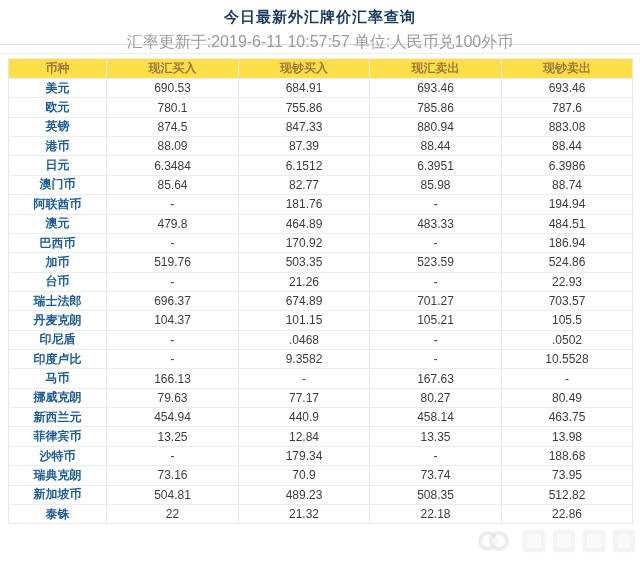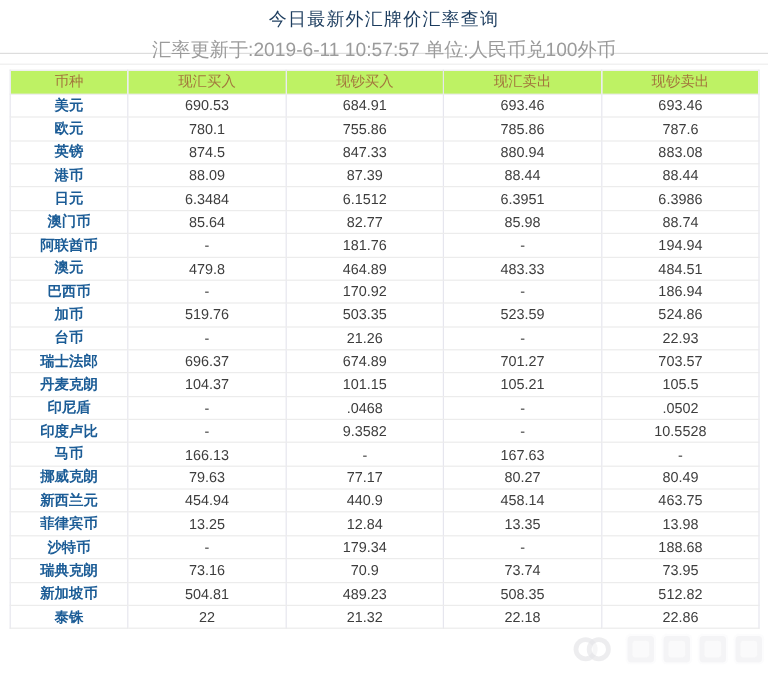--- a/index.html
+++ b/index.html
@@ -6,21 +6,21 @@
   html, body {
     width: 640px; height: 562px;
     background: #ffffff;
     font-family: "Liberation Sans", "DejaVu Sans", sans-serif;
     overflow: hidden;
     position: relative;
   }
   .page-header { text-align: center; padding-top: 7px; height: 44px; }
   .page-title {
     font-size: 15px;
-    font-weight: normal;
+    font-weight: bold;
     color: #1c3c5e;
     letter-spacing: 1px;
     line-height: 20px;
   }
   .page-subtitle {
     font-size: 16px;
     color: #9b9b9b;
     margin-top: 5px;
   }
   .divider-1 { border: 0; border-top: 1px solid #dddddd; width: 640px; }
@@ -39,22 +39,22 @@
     border-right: 1px solid #e6e6ee;
     text-align: center;
     vertical-align: middle;
     padding: 0 2px;
     white-space: nowrap;
     overflow: hidden;
   }
   table.rates th {
     height: 20px;
     color: #a2763c;
-    font-weight: normal;
-    background: #bef264;
+    font-weight: bold;
+    background: #fde047;
   }
   table.rates td { height: 19.36px; color: #3d3d3d; }
   table.rates td.currency {
     color: #1b5c96;
     font-weight: bold;
     margin-top: 28px;
   }
   
   .watermark {
     position: absolute;

